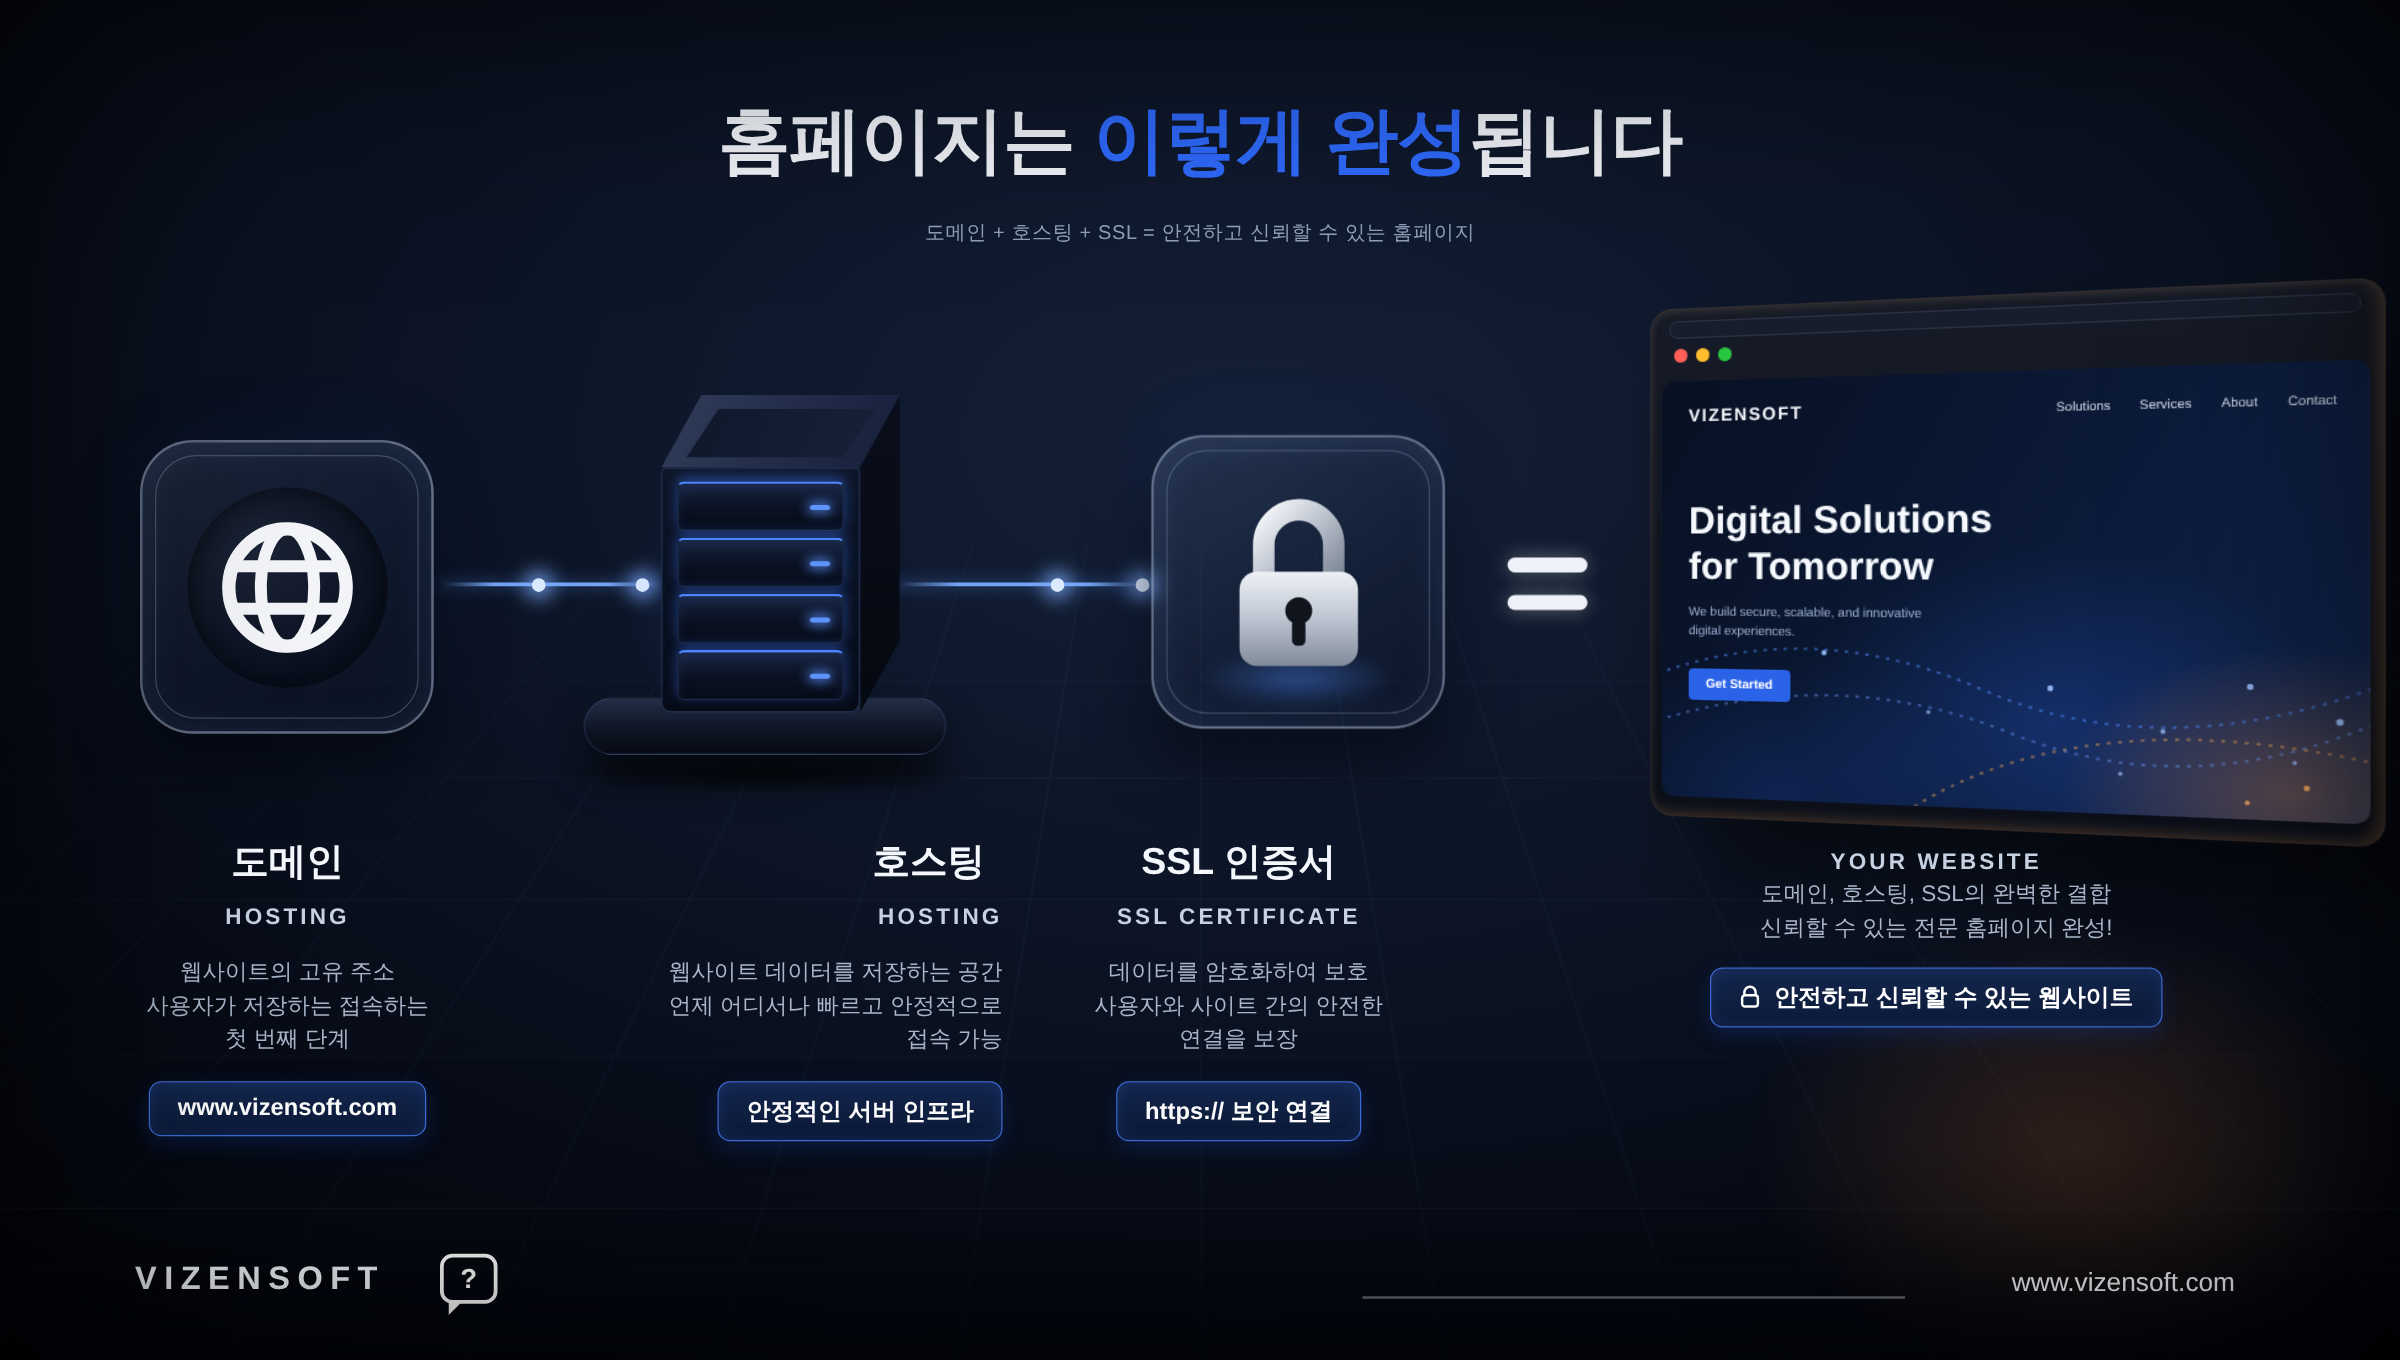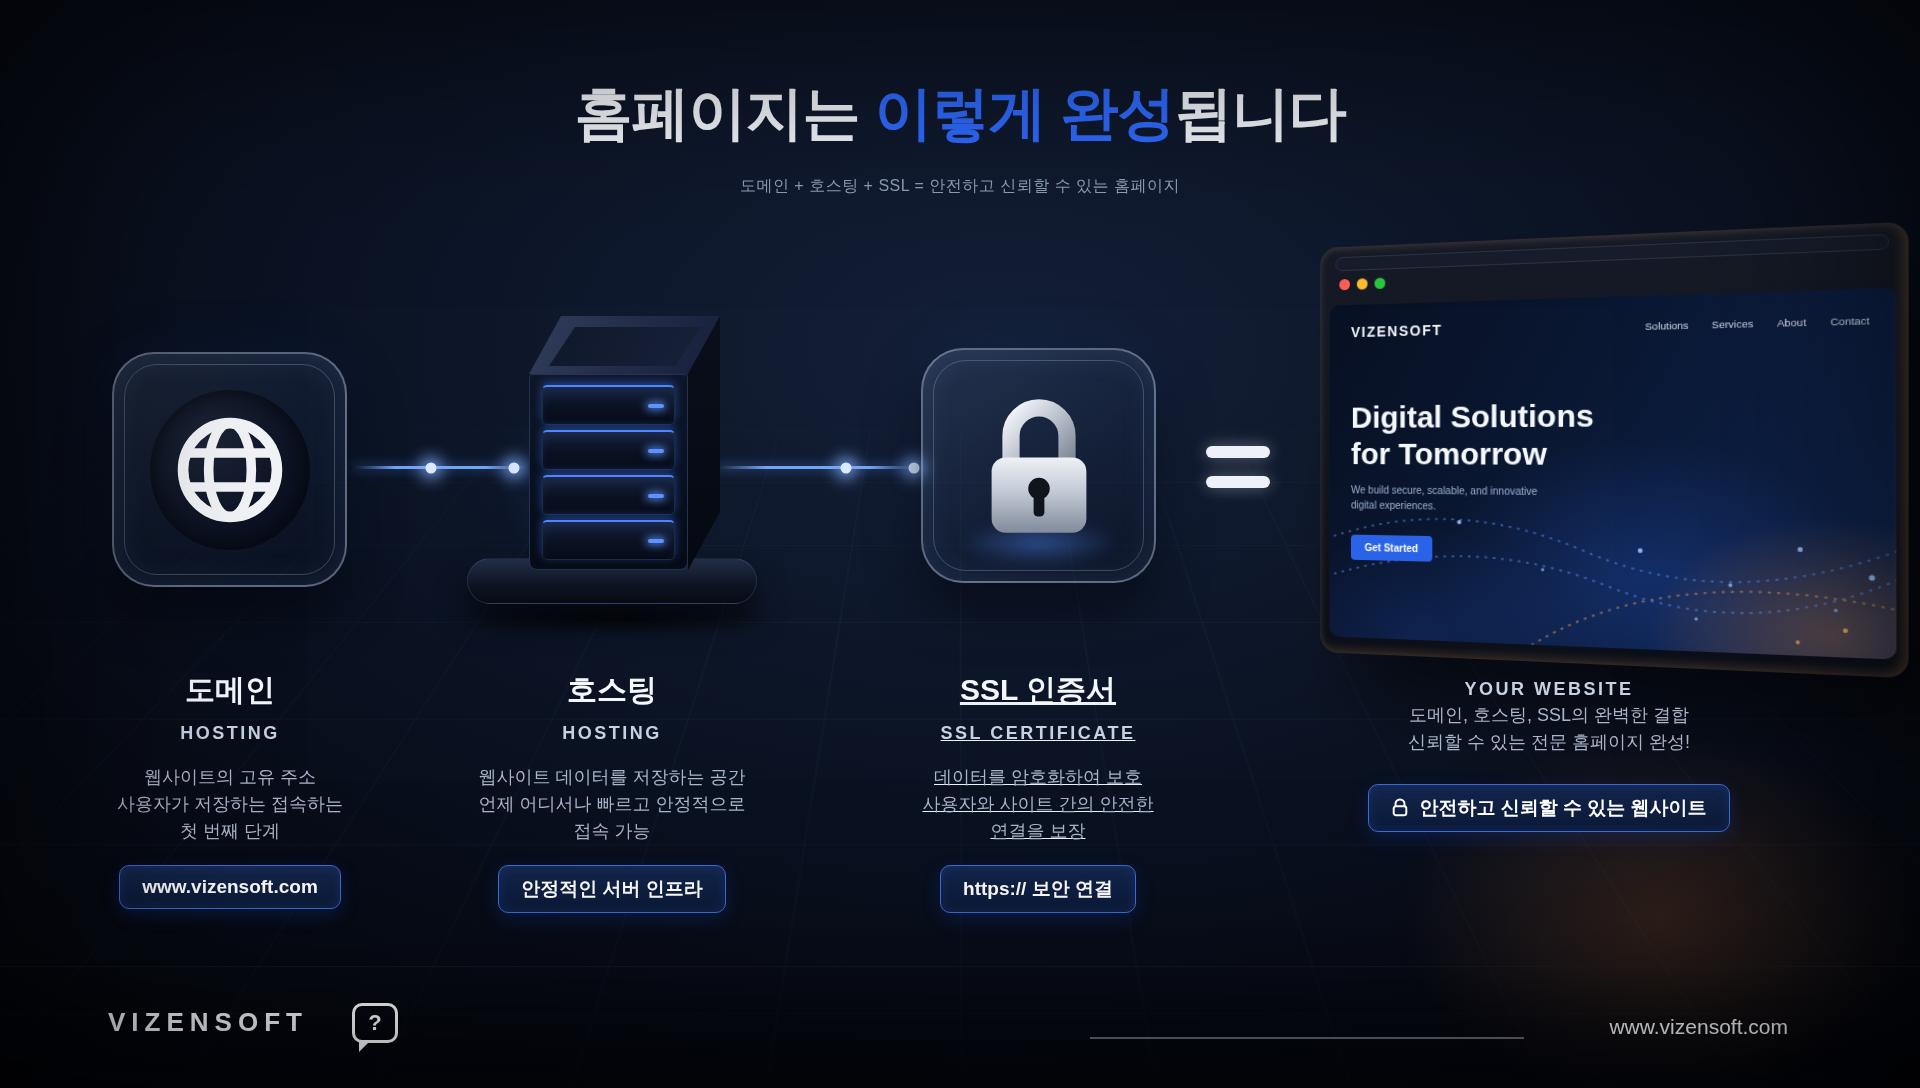--- a/index.html
+++ b/index.html
@@ -186,21 +186,21 @@
   .col .desc { margin:20px 0 0; font-size:18px; line-height:27px; color:#a9b5c8; }
   .badge {
     display:inline-flex; align-items:center; gap:10px; margin-top:20px;
     padding:10px 22px; border-radius:10px;
     background:linear-gradient(180deg, #13264d, #0c1a38);
     border:1.5px solid #3d6cd8;
     box-shadow: 0 6px 18px rgba(20,70,190,.25), inset 0 0 12px rgba(61,108,216,.18);
     font-size:19px; font-weight:700; color:#fff; cursor:pointer;
   }
   #col-result .desc { margin-top:2px; }
-  #col-result .badge { margin-top:28px;text-align:center; }
+  #col-result .badge { margin-top:18px;text-align:center; }
 
   
   .footer {
     position:absolute; left:0; top:966px; width:1920px; height:122px; z-index:9;
     border-top:1px solid rgba(255,255,255,.06);
     background:linear-gradient(180deg, rgba(2,4,9,0), rgba(2,4,9,.45));
   }
   .foot-logo {
     position:absolute; left:108px; top:40px;
     font-size:26px; font-weight:800; letter-spacing:6px; color:#f2f5fa;
@@ -351,30 +351,30 @@
 
   <section class="col" style="left:40px; top:658px;">
     <h3>도메인</h3>
     <div class="eng">HOSTING</div>
     <p class="desc"><span>웹사이트의 고유 주소</span><br><span>사용자가 저장하는 접속하는</span><br><span>첫 번째 단계</span></p>
     <div class="badge">
         <span>www.vizensoft.com</span>
       </div>
   </section>
 
-  <section class="col" style="left:422px; top:658px;">
+  <section class="col" style="left:422px; top:658px;text-align:right;">
     <h3>호스팅</h3>
     <div class="eng">HOSTING</div>
     <p class="desc"><span>웹사이트 데이터를 저장하는 공간</span><br><span>언제 어디서나 빠르고 안정적으로</span><br><span>접속 가능</span></p>
     <div class="badge">
         <span>안정적인 서버 인프라</span>
       </div>
   </section>
 
-  <section class="col" style="left:848px; top:658px;text-decoration:underline;">
+  <section class="col" style="left:801px; top:658px;">
     <h3>SSL 인증서</h3>
     <div class="eng">SSL CERTIFICATE</div>
     <p class="desc"><span>데이터를 암호화하여 보호</span><br><span>사용자와 사이트 간의 안전한</span><br><span>연결을 보장</span></p>
     <div class="badge">
         <span>https:// 보안 연결</span>
       </div>
   </section>
 
   <section class="col" id="col-result" style="left:1359px; top:672px;">
     <div class="eng">YOUR WEBSITE</div>

